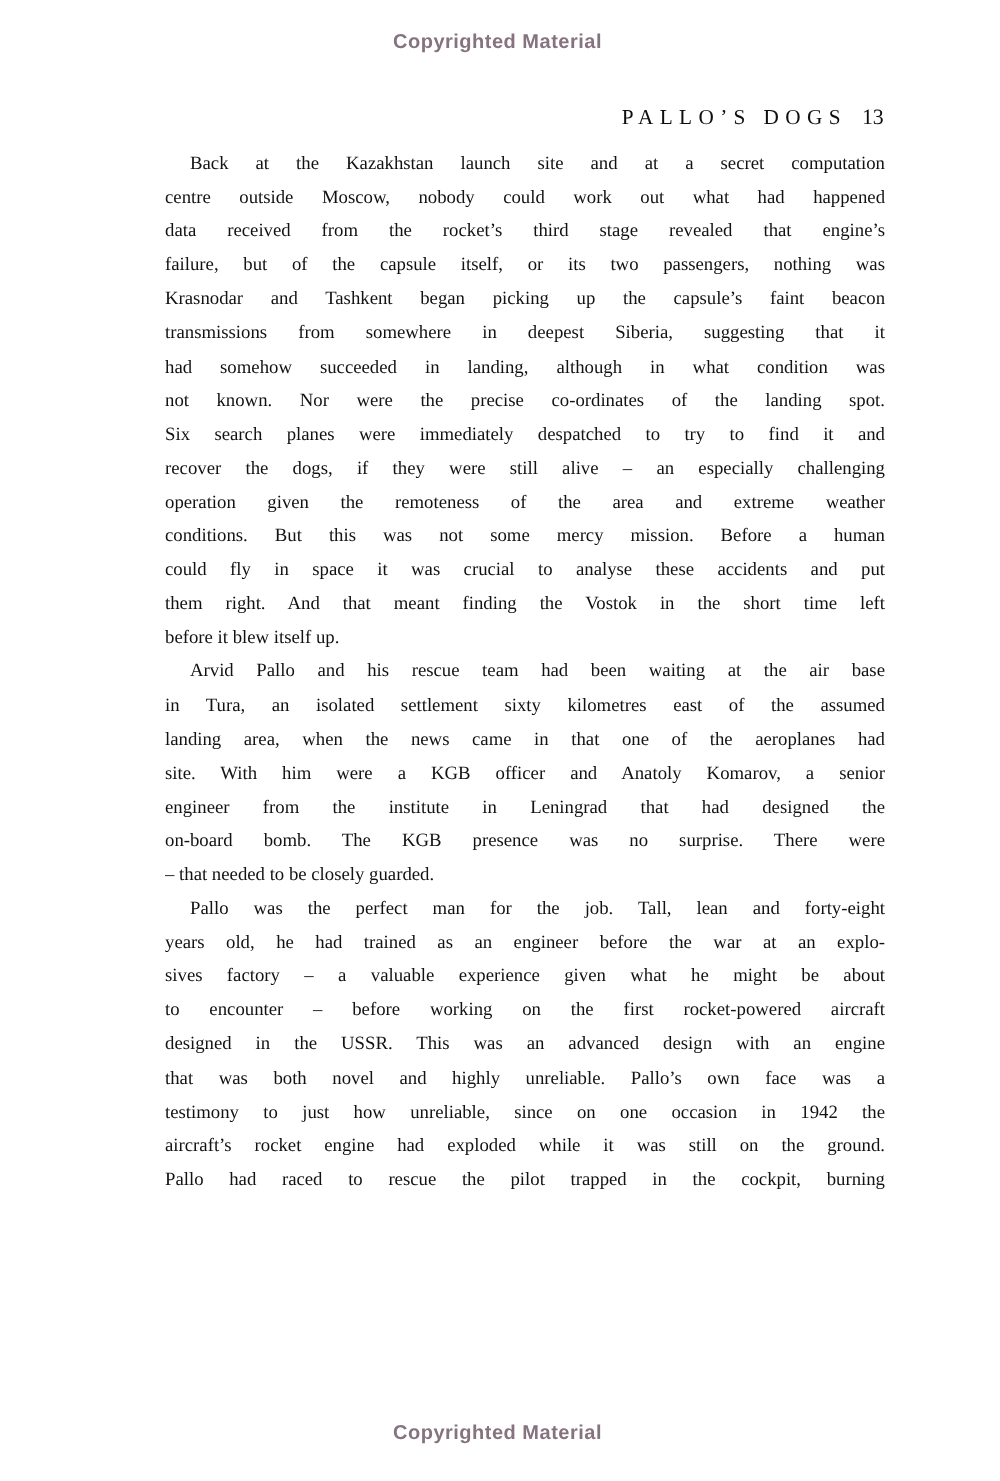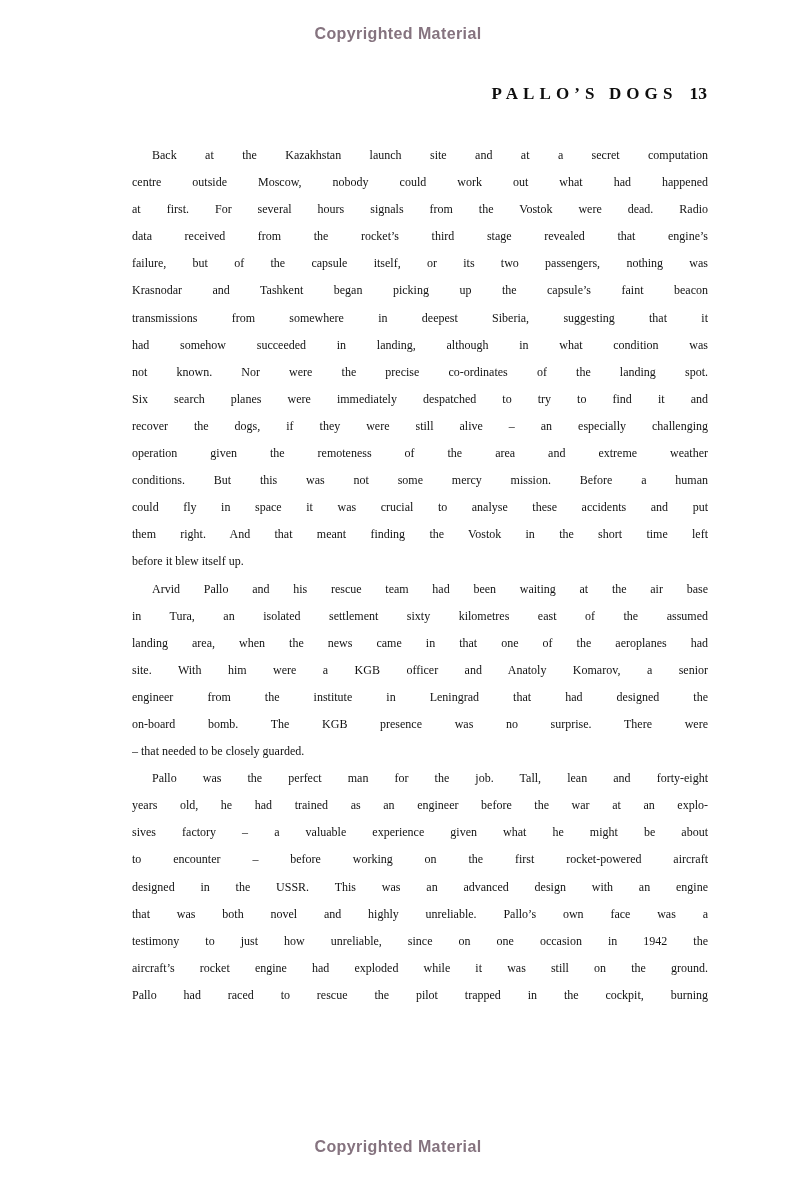--- a/index.html
+++ b/index.html
@@ -21,37 +21,37 @@
     font-size: 16px;
     letter-spacing: 0.4px;
   }
   #banner-top { top: 25px; }
   #banner-bottom { top: 1138px; }
   .page-header {
     position: absolute;
     top: 83px;
     right: 93px;
     font-family: "Liberation Serif", serif;
-    font-weight: bold;
+    font-weight: normal;
     font-size: 17px;
     letter-spacing: 0.30em;
     color: #0e0e0e;
     white-space: nowrap;
   }
   .page-header .page-num {
     letter-spacing: 0;
     margin-left: 12px;
     font-size: 17.5px;
   }
   .text-block {
     position: absolute;
     left: 132px;
-    top: 142px;
+    top: 118px;
     width: 576px;
-    font-size: 12px;
+    font-size: 15px;
     line-height: 27.1px;
     color: #121212;
   }
   .line {
     text-align: justify;
     text-align-last: justify;
     height: 27.1px;
     overflow: hidden;
     white-space: normal;
   }
@@ -63,21 +63,20 @@
 
 <div id="banner-top" class="banner" style="color: rgb(133, 115, 127);">Copyrighted Material</div>
 
 <div class="page-header" style="color: rgb(14, 14, 14);">
   <span>PALLO’S DOGS</span><span class="page-num">13</span>
 </div>
 
 <div class="text-block" style="color: rgb(18, 18, 18);">
     <div class="line indent">Back at the Kazakhstan launch site and at a secret computation</div>
     <div class="line">centre outside Moscow, nobody could work out what had happened</div>
-    <div class="line">at first. For several hours signals from the Vostok were dead. Radio</div>
     <div class="line">data received from the rocket’s third stage revealed that engine’s</div>
     <div class="line">failure, but of the capsule itself, or its two passengers, nothing was</div>
     <div class="line">Krasnodar and Tashkent began picking up the capsule’s faint beacon</div>
     <div class="line">transmissions from somewhere in deepest Siberia, suggesting that it</div>
     <div class="line">had somehow succeeded in landing, although in what condition was</div>
     <div class="line">not known. Nor were the precise co-ordinates of the landing spot.</div>
     <div class="line">Six search planes were immediately despatched to try to find it and</div>
     <div class="line">recover the dogs, if they were still alive – an especially challenging</div>
     <div class="line">operation given the remoteness of the area and extreme weather</div>
     <div class="line">conditions. But this was not some mercy mission. Before a human</div>

